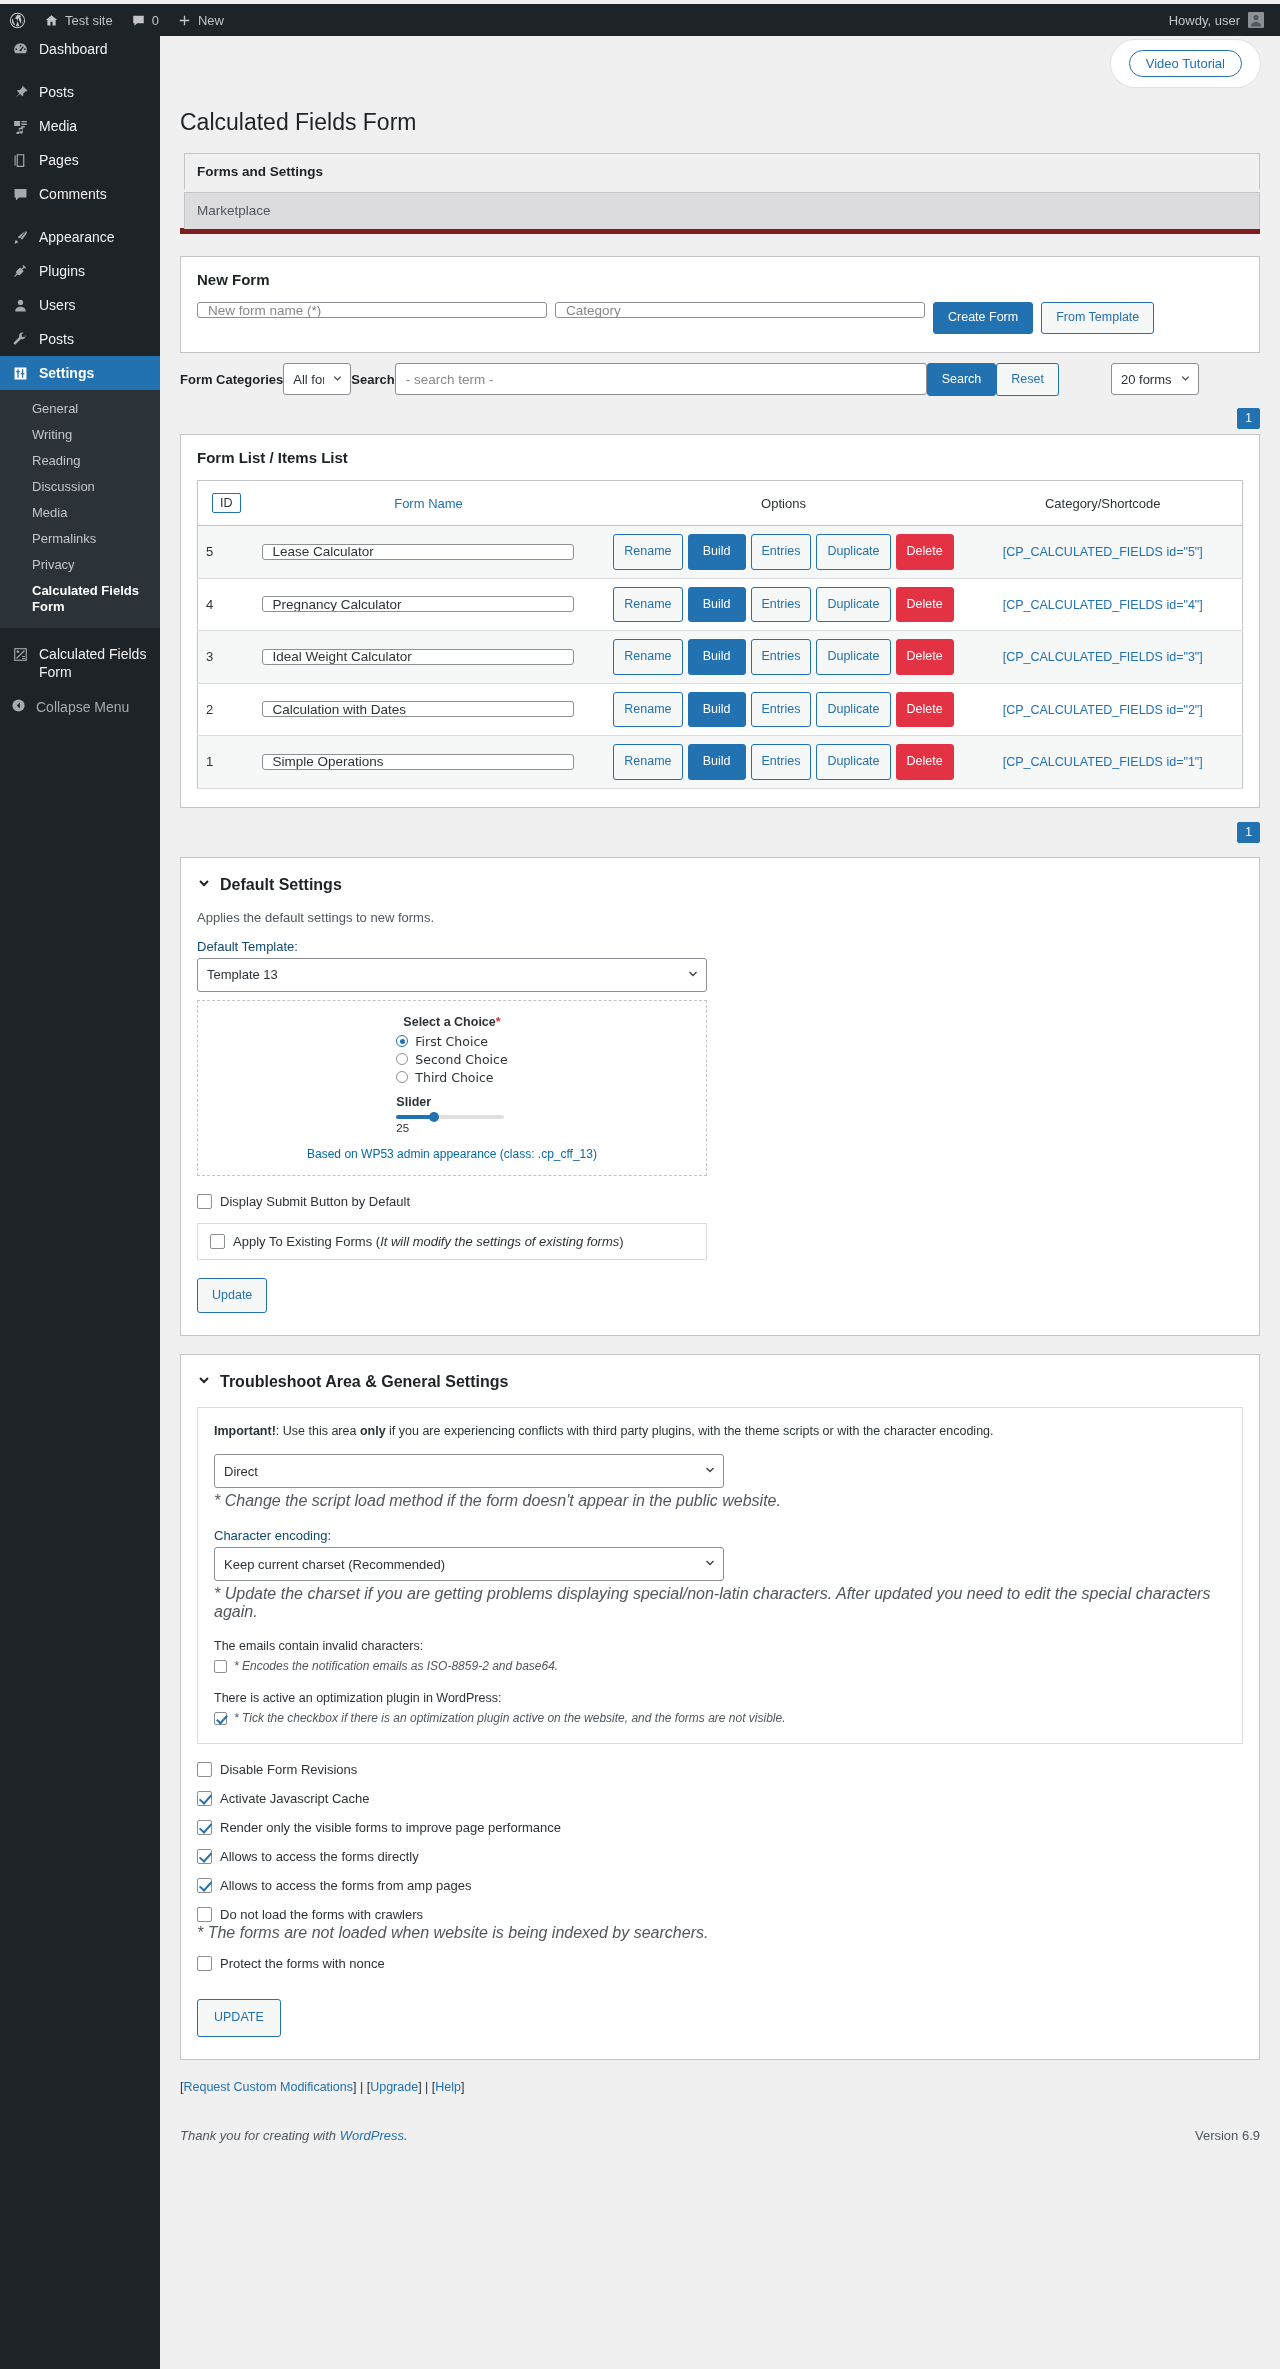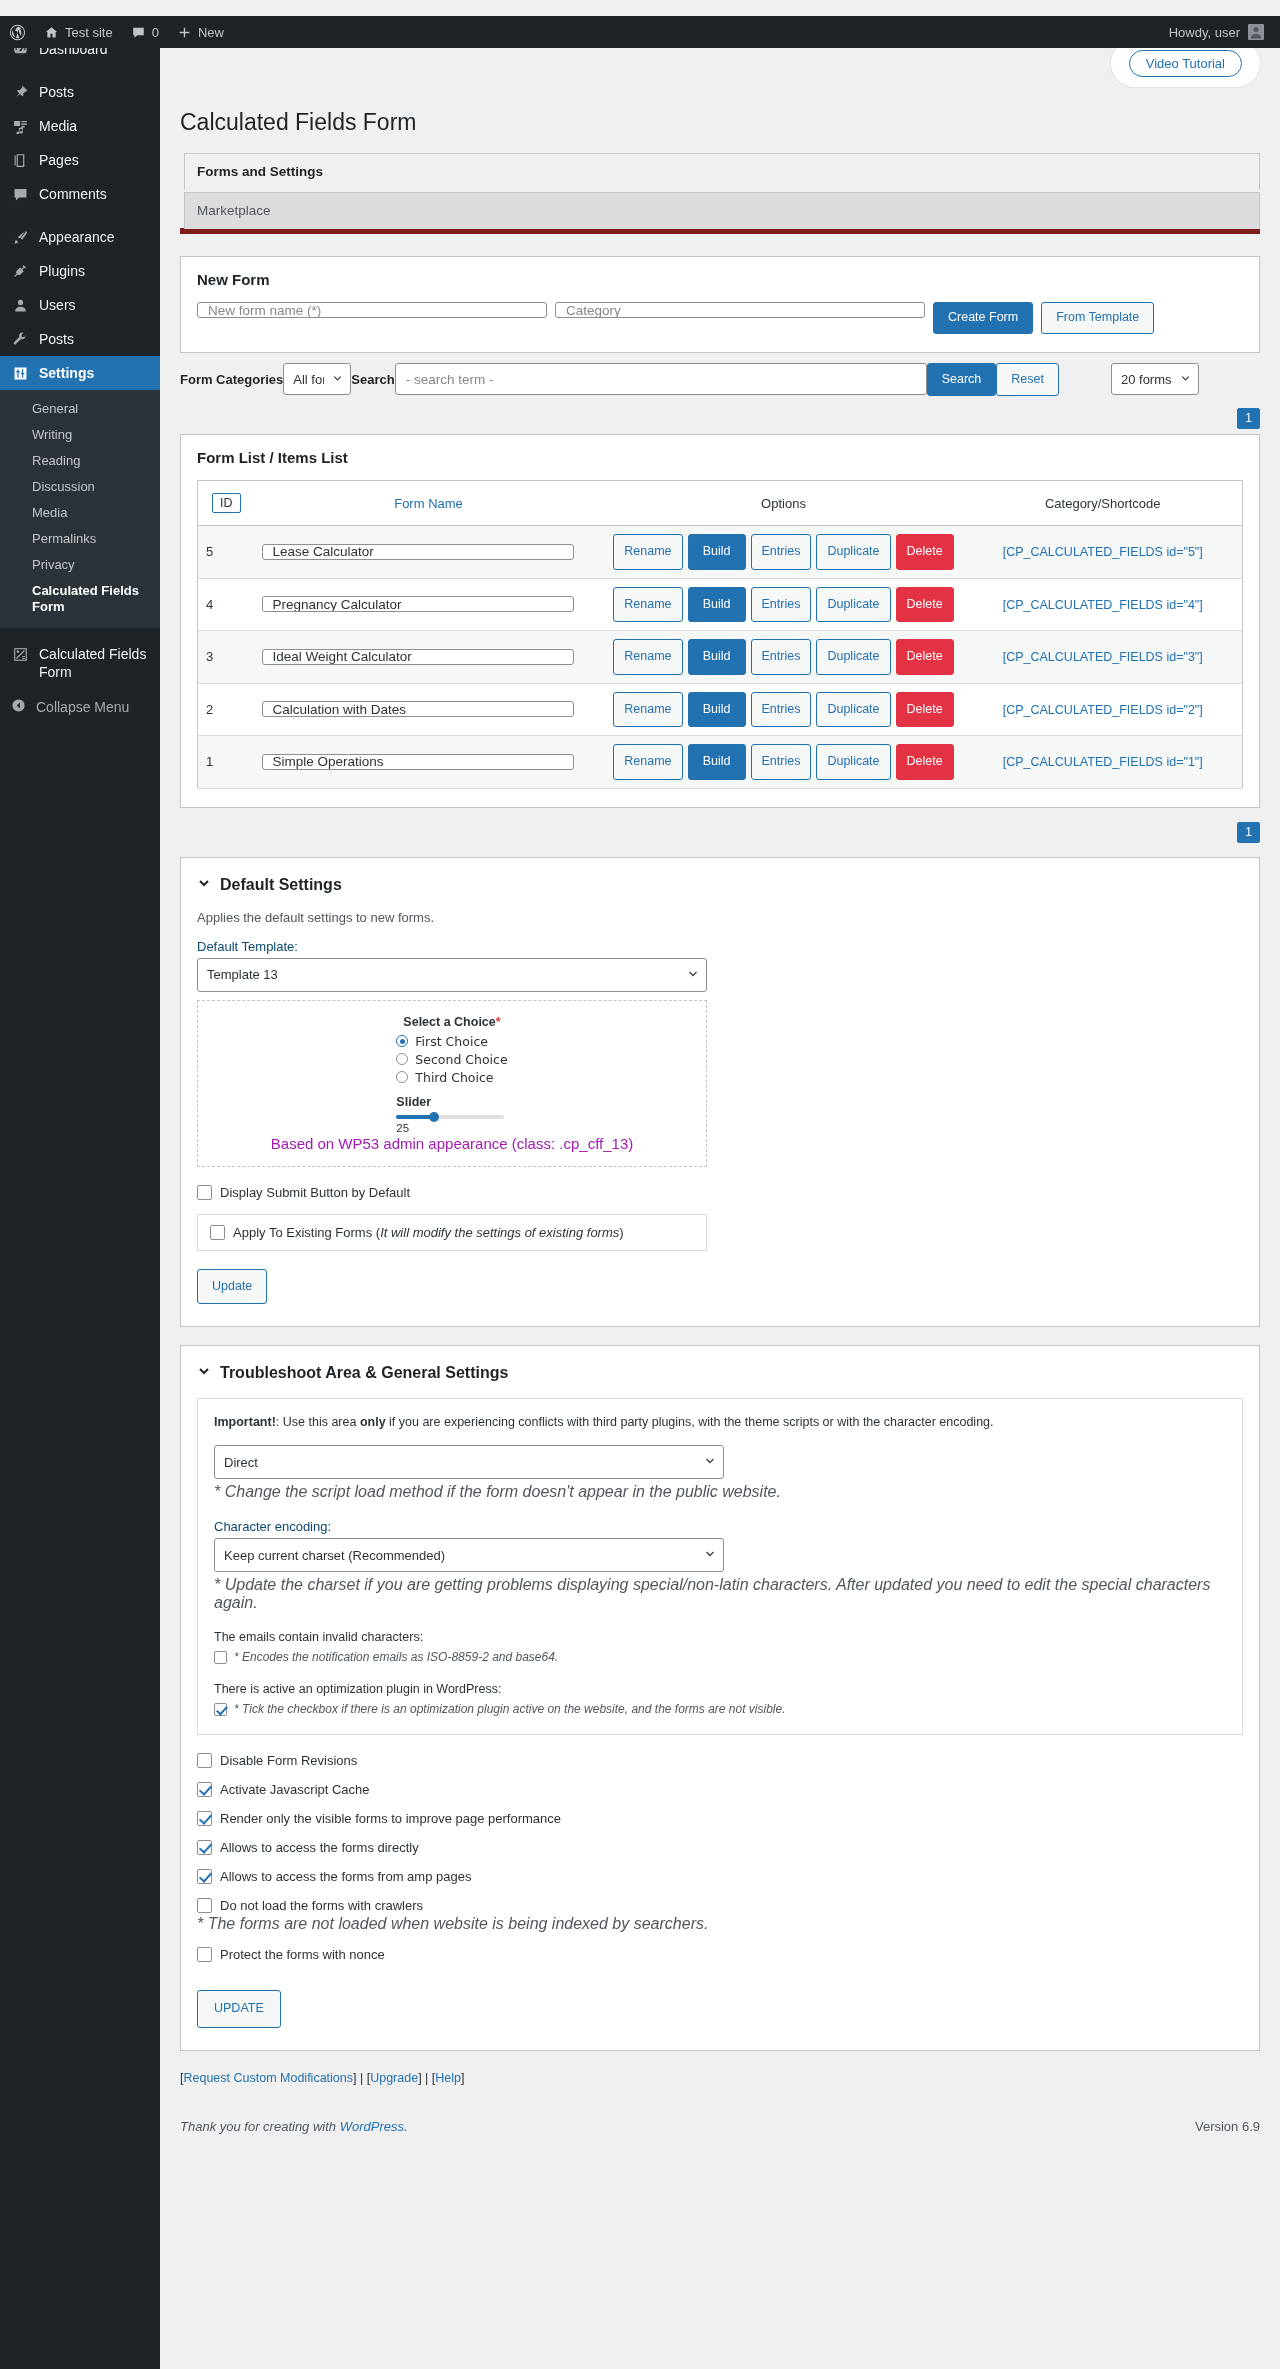--- a/index.html
+++ b/index.html
@@ -9,21 +9,21 @@
     background:#f0f0f1;
     font-family:"Liberation Sans", sans-serif;
     font-size:13px;
     color:#3c434a;
     position:relative;
     overflow:hidden;
   }
 
   
   #adminbar{
-    position:absolute; top:16px; left:0; width:1280px; height:32px;
+    position:absolute; top:4px; left:0; width:1280px; height:32px;
     background:#1d2327; color:#c3c4c7; display:flex; align-items:center;
     font-size:13px; z-index:50;
   }
   .ab-item{ display:flex; align-items:center; gap:6px; padding:0 9px; height:32px; color:#c3c4c7; }
   .ab-item svg{ display:block; }
   .ab-right{ margin-left:auto; display:flex; align-items:center; gap:8px; padding-right:16px;}
   .ab-avatar{ width:16px; height:16px; background:#8c8f94; border-radius:1px; display:inline-block;}
 
   
   #adminmenu{
@@ -144,21 +144,21 @@
   .pv-title .req{ color:#d63638;}
   .pv-opt{ display:flex; align-items:center; gap:7px; font-size:12.5px; color:#2c3338; margin:3px 0; font-family:"DejaVu Sans", sans-serif;}
   .radio{ width:12px; height:12px; border:1px solid #8c8f94; border-radius:50%; background:#fff; display:inline-block; position:relative;}
   .radio.on{ border-color:#2271b1;}
   .radio.on::after{ content:""; position:absolute; left:2.5px; top:2.5px; width:5px; height:5px; background:#2271b1; border-radius:50%;}
   .pv-sliderlabel{ font-size:12.5px; font-weight:700; color:#2c3338; margin-top:10px;}
   .slider-track{ width:108px; height:4px; background:#e0e0e0; border-radius:2px; position:relative; margin:6px 0 3px 0;}
   .slider-fill{ position:absolute; left:0; top:0; height:4px; width:38px; background:#2271b1; border-radius:2px;}
   .slider-knob{ position:absolute; left:33px; top:-3px; width:10px; height:10px; border-radius:50%; background:#2271b1;}
   .slider-val{ font-size:11.5px; color:#2c3338;}
-  .pv-foot{ font-size:15px; color:#a21caf; }
+  .pv-foot{ font-size:12px; color:#0369a1; margin-top:12px;}
 
   .chk-row{ display:flex; align-items:center; gap:8px; margin:14px 0; font-size:13px; color:#2c3338;}
   .chk{
     width:15px; height:15px; border:1px solid #8c8f94; border-radius:2px; background:#fff;
     flex:0 0 15px; position:relative;
   }
   .chk.on::after{
     content:""; position:absolute; left:4px; top:0px; width:5px; height:10px;
     border:solid #2271b1; border-width:0 2px 2px 0; transform:rotate(42deg);
   }

